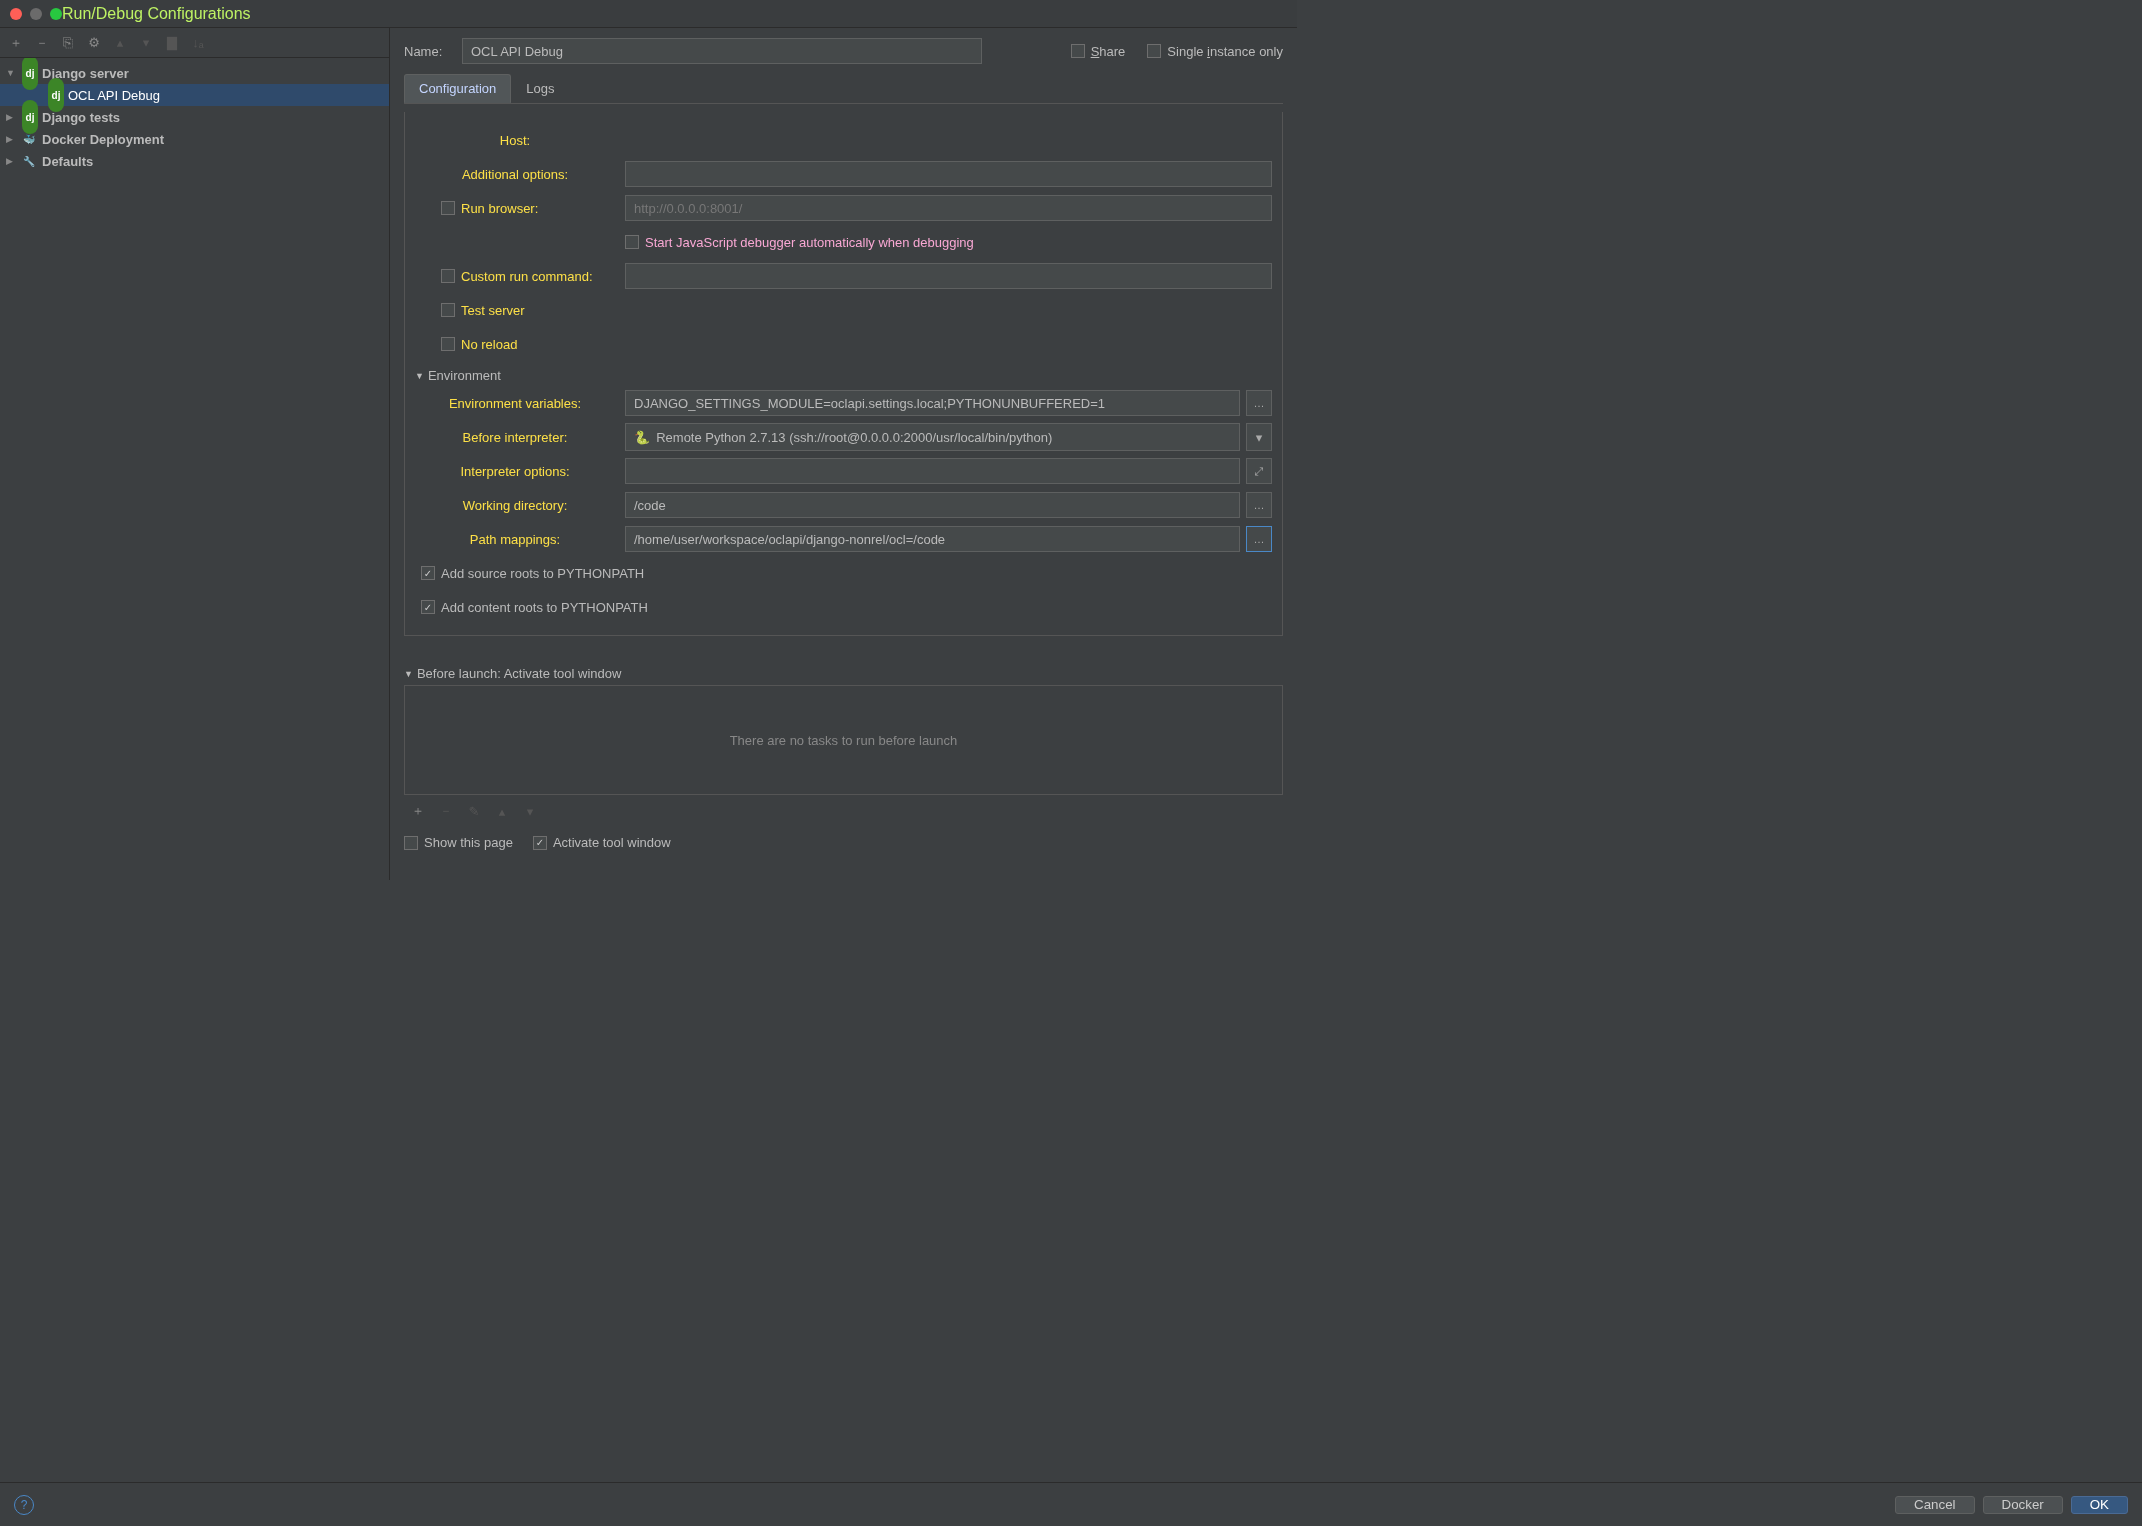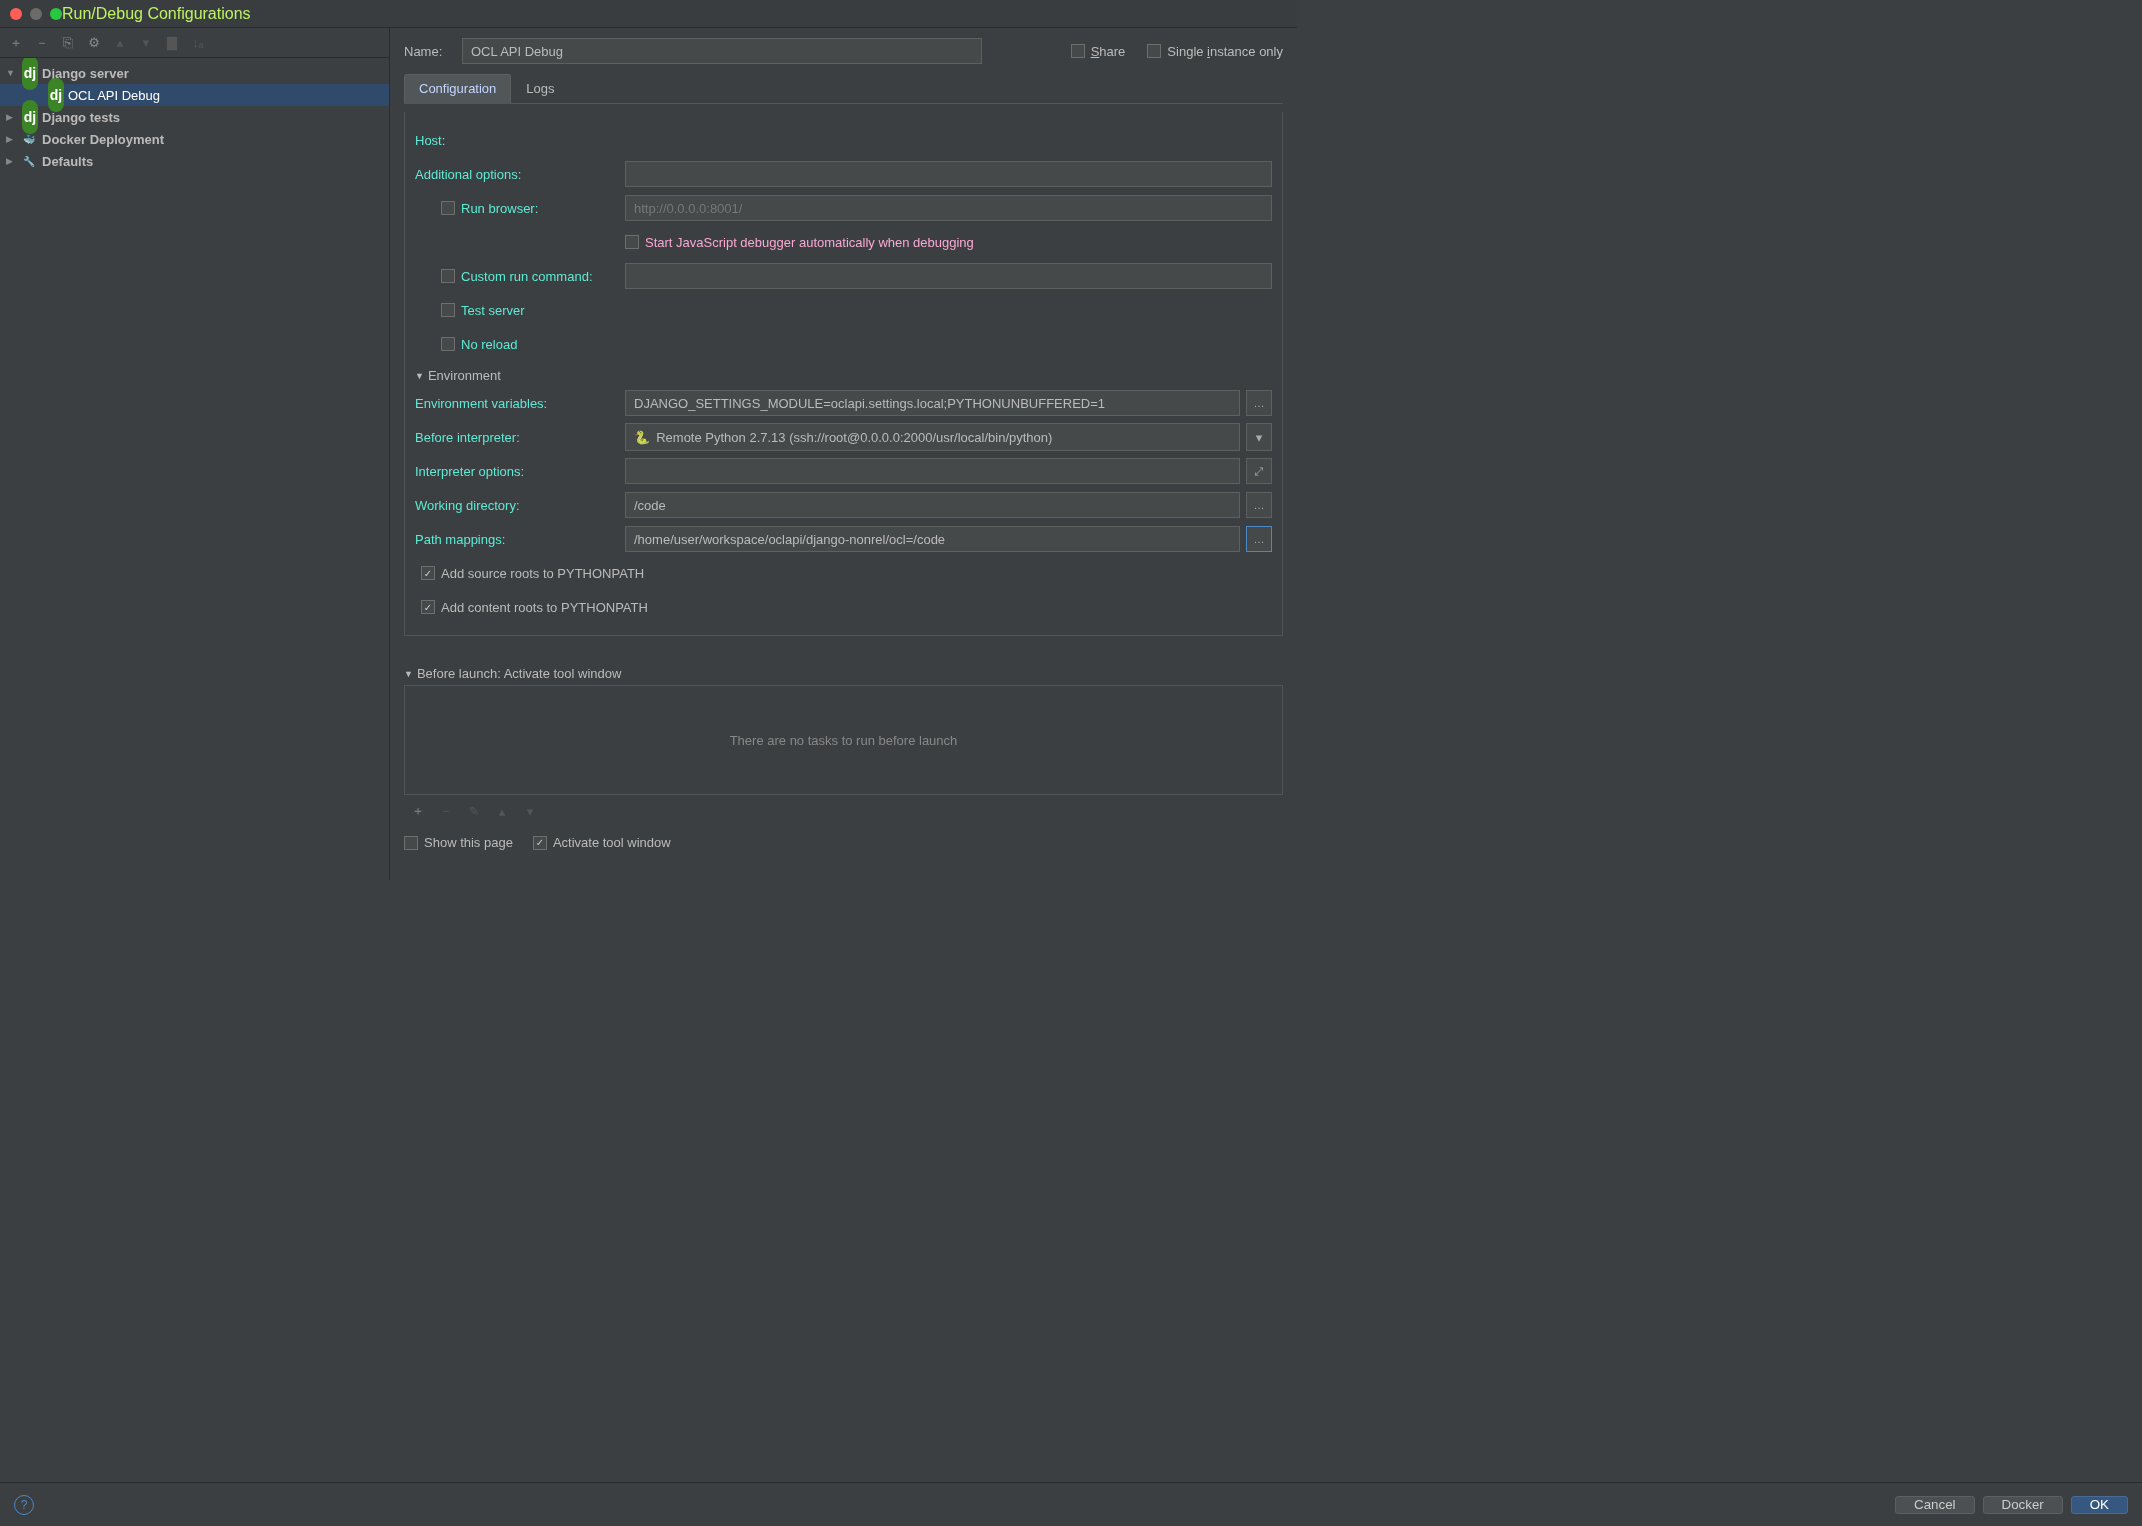--- a/index.html
+++ b/index.html
@@ -51,21 +51,21 @@
 .tree-item {
   display: flex; align-items: center;
   height: 22px;
   padding-left: 6px;
   cursor: pointer;
   gap: 4px;
 }
 .tree-item.selected { background: #2f4a6b; color: #fff; }
 .tree-arrow { width: 12px; font-size: 9px; color: #888; }
 .tree-icon { width: 16px; height: 16px; display: inline-flex; align-items: center; justify-content: center; font-size: 10px; }
-.icon-dj { background: #3c8527; color: #fff; border-radius: 8px; font-weight: bold; font-size: 14px; padding: 17px 2px;}
+.icon-dj { background: #3c8527; color: #fff; border-radius: 8px; font-weight: bold; font-size: 10px; padding: 17px 2px;}
 .icon-docker { color: #4aa6e0; }
 .icon-wrench { color: #888; }
 .tree-label { font-weight: bold; }
 .tree-child { padding-left: 48px; font-weight: normal; }
 .right-panel {
   flex: 1;
   display: flex;
   flex-direction: column;
   padding: 10px 14px 0 14px;
   overflow: auto;
@@ -105,21 +105,21 @@
   border: 1px solid #5e6060;
   border-bottom: 1px solid #515658;
   border-radius: 3px 3px 0 0;
 }
 .form-area {
   border: 1px solid #555;
   border-top: none;
   padding: 8px 10px;
 }
 .form-row { display: flex; align-items: center; gap: 10px; margin: 6px 0; min-height: 28px;}
-.form-label { width: 200px; color: #5eead4; }
+.form-label { width: 200px; color: #fde047; text-align: center; }
 .form-label.indent { padding-left: 26px; }
 .form-field { flex: 1; display: flex; gap: 6px; align-items: center; }
 .form-field input { flex: 1; }
 .port-label { margin-left: 10px; }
 .port-input { width: 80px; text-align: right; }
 .section-header { display: flex; align-items: center; gap: 4px; margin: 10px 0 4px 0; color: #bbb; cursor: pointer;}
 .section-arrow { font-size: 9px; }
 .browse-btn {
   width: 26px; height: 26px;
   background: #45494a; border: 1px solid #5e6060;

